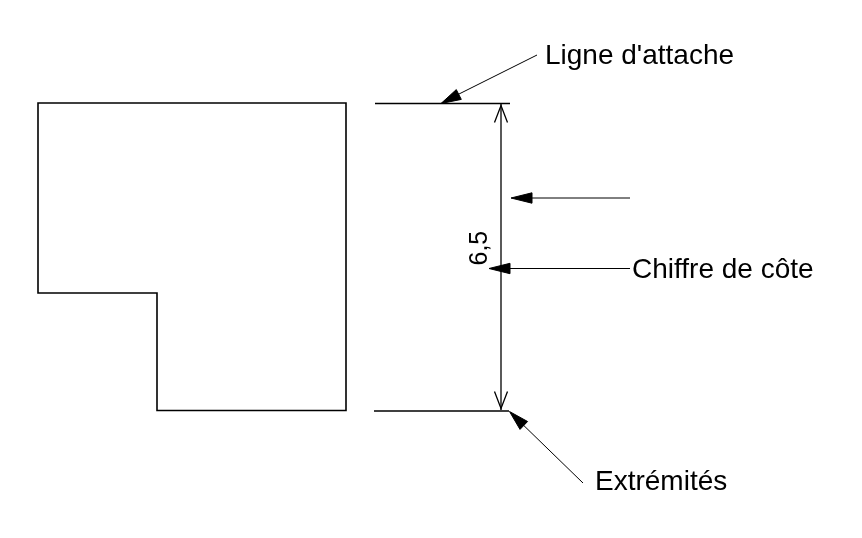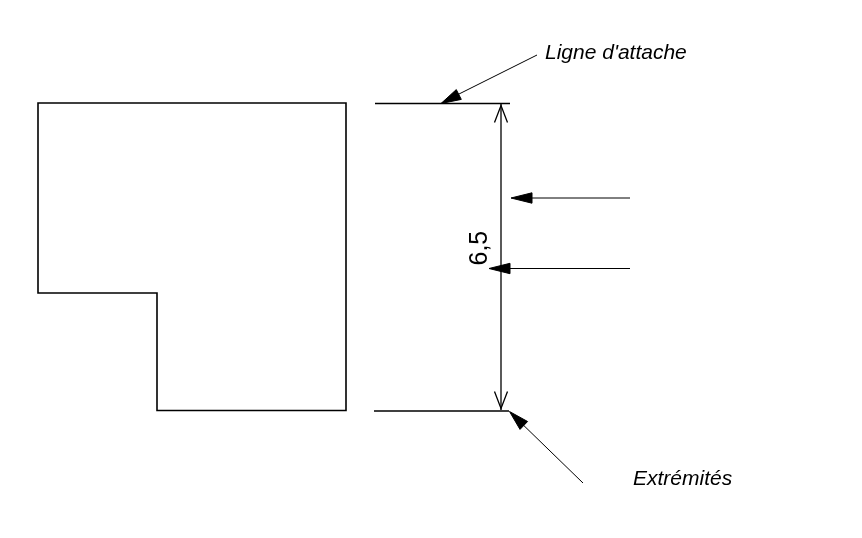--- a/index.html
+++ b/index.html
@@ -16,43 +16,42 @@
     font-family: "Liberation Sans", sans-serif;
     color: #000000;
   }
   #drawing-svg {
     position: absolute;
     left: 0;
     top: 0;
   }
   .callout {
     position: absolute;
-    font-size: 21px;
+    font-size: 28px;
     line-height: 1;
     white-space: nowrap;
     color: #000000;
-    font-style: italic;
   }
   .dim-text {
     position: absolute;
     left: 461px;
     top: 236px;
     width: 34px;
     font-size: 25px;
     line-height: 1;
     text-align: center;
     white-space: nowrap;
     transform: rotate(-90deg);
     transform-origin: center center;
     color: #000000;
   }
   .pos-attache   { left: 545px; top: 41px;  }
   .pos-lignecote { left: 633px; top: 184px; }
   .pos-chiffre   { left: 632px; top: 255px; }
-  .pos-extrem    { left: 595px; top: 467px; margin-left: 38px; }
+  .pos-extrem    { left: 595px; top: 467px; }
 </style>
 </head>
 <body>
 
 <div id="canvas">
 
   <svg id="drawing-svg" width="862" height="538" viewBox="0 0 862 538">
 
     <polygon points="38,103 346,103 346,410.5 157,410.5 157,293 38,293" fill="none" stroke="#000000" stroke-width="1.6"></polygon>
 
@@ -73,18 +72,19 @@
     <line x1="630" y1="268.5" x2="493" y2="268.5" stroke="#000000" stroke-width="1"></line>
     <polygon points="489,268.5 510,263.3 510,273.7" fill="#000000" stroke="#000000" stroke-width="1"></polygon>
 
     <line x1="583" y1="483" x2="514" y2="416" stroke="#000000" stroke-width="1"></line>
     <polygon points="509.5,411.5 520,429.4 527.6,421.5" fill="#000000" stroke="#000000" stroke-width="1"></polygon>
   </svg>
 
   <div class="callout pos-attache">Ligne d'attache</div>
 
 
+  <div class="callout pos-chiffre">Chiffre de côte</div>
 
   <div class="callout pos-extrem">Extrémités</div>
 
   <div class="dim-text">6,5</div>
 
 </div>
 
 </body></html>

